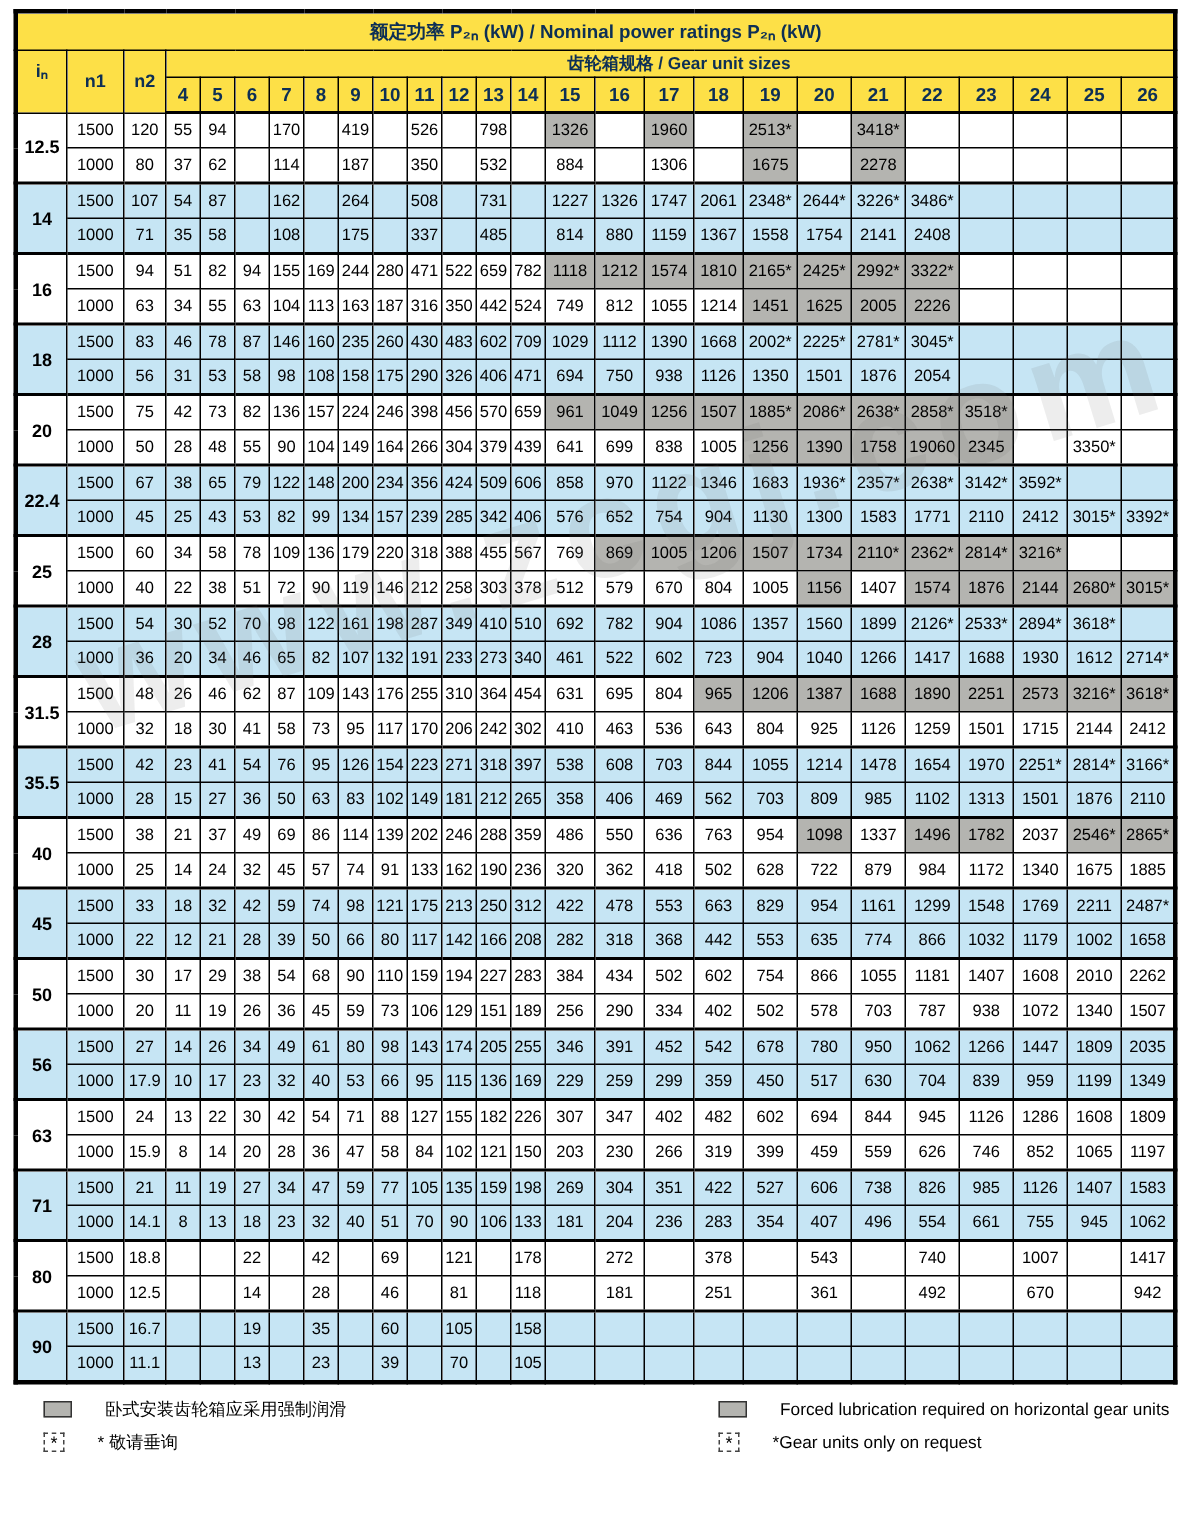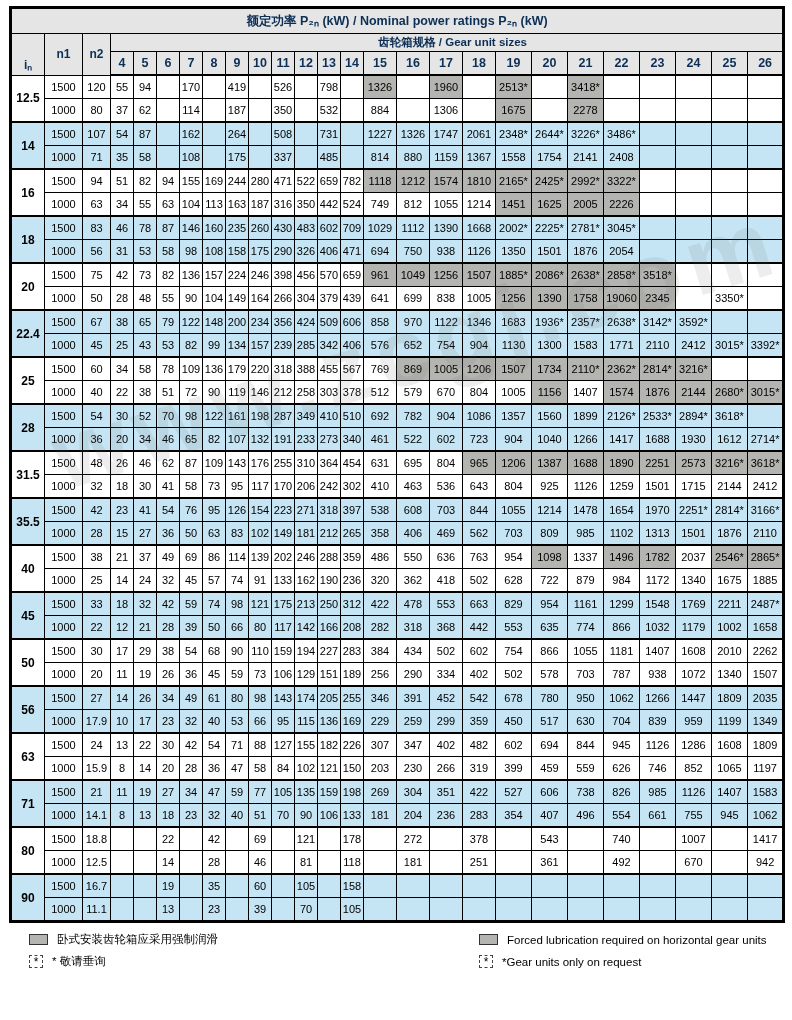--- a/index.html
+++ b/index.html
@@ -3,36 +3,36 @@
 <meta charset="utf-8">
 <style>
   html,body{margin:0;padding:0;background:#ffffff;}
   body{width:792px;height:1020px;font-family:"Liberation Sans",sans-serif;color:#000;}
   .page{padding:6px 9px 0 9px;}
   .title-zh{font-size:19px;font-weight:500;margin:2px 0 1px 0;}
   .title-en{font-size:18px;font-weight:400;margin:0 0 12px 0;}
   .table-wrap{position:relative;}
   table{border-collapse:collapse;table-layout:fixed;width:774px;border:3px solid #000;}
   th,td{border:1px solid #000;padding:0;text-align:center;vertical-align:middle;overflow:hidden;white-space:nowrap;}
-  thead th{background:#e5e5e5;color:#0d2f55;}
+  thead th{background:#fde047;color:#0d2f55;}
   th.h-main{font-size:12.5px;font-weight:700;height:24px;}
   th.h-sizes{font-size:11.5px;font-weight:700;height:17px;padding-left:12px;}
   th.h-col{font-size:12px;font-weight:700;}
-  th.h-in{vertical-align:bottom;padding-bottom:2px;}
+  th.h-in{vertical-align:bottom;padding-bottom:20px;}
   th.h-size-num{font-size:12.5px;font-weight:700;height:22px;}
   tbody td{height:22px;font-size:11px;line-height:22px;background:#fff;}
   tbody tr.blue td{background:#c6e5f4;}
   tbody td.gray{background:#b4b4b0;}
   tbody td.c-in{font-weight:700;font-size:12px;}
   tbody tr.gstart td{border-top:2.5px solid #000;}
   thead tr.hdr-bottom th{border-bottom:2.5px solid #000;}
   .watermark{position:absolute;left:30px;top:400px;transform:rotate(-17deg);transform-origin:left top;
     font-size:96px;font-weight:700;letter-spacing:8px;color:rgba(110,110,110,0.12);pointer-events:none;white-space:nowrap;}
   .legend-grid{display:grid;grid-template-columns:450px auto;row-gap:7px;margin-top:9px;padding-left:20px;}
-  .legend-item{display:flex;align-items:center;gap:9px;font-size:11.5px;}
+  .legend-item{display:flex;align-items:center;gap:22px;font-size:11.5px;}
   .sw-gray{width:17px;height:9px;background:#b4b4b0;border:1px solid #333;display:inline-block;flex:0 0 auto;}
   .sw-req{width:12px;height:11px;border:1px dashed #444;display:inline-flex;align-items:center;justify-content:center;
     font-size:12px;line-height:10px;flex:0 0 auto;background:#fff;}
 </style>
 </head>
 <body>
 
 <div class="page">
 
   <div class="table-wrap">

